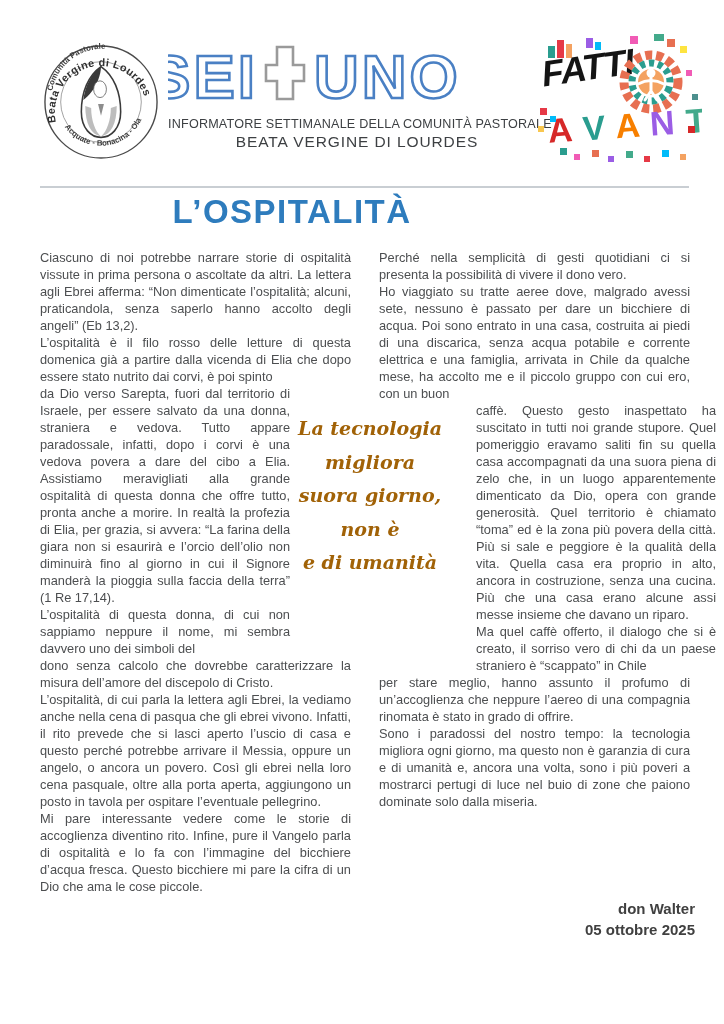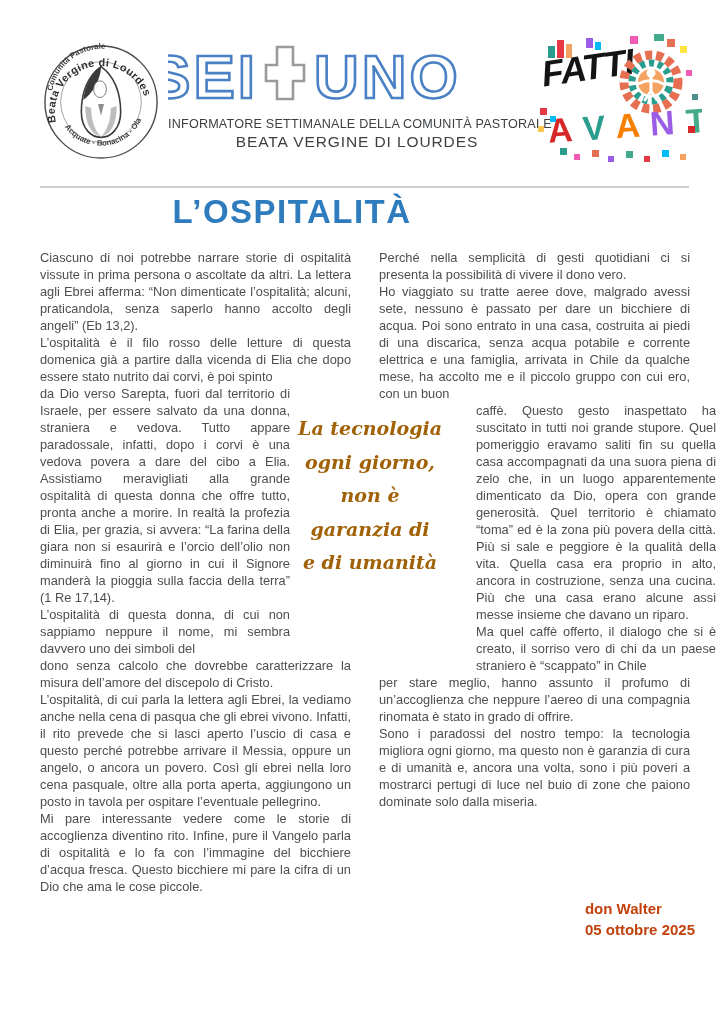--- a/index.html
+++ b/index.html
@@ -25,22 +25,22 @@
   .seg{margin:0;text-align:justify;white-space:pre-line;color:#4c4e50;
        font-size:12.8px;line-height:17px;}
   .seg.narrow-left{width:250px;}
   .seg.narrow-right{width:240px;margin-left:97px;}
 
   .pull-quote{position:absolute;left:284px;top:412px;width:172px;text-align:center;
        color:#a16207;font-family:"DejaVu Serif",serif;font-style:italic;font-weight:bold;
        font-size:19px;}
   .q-line{display:block;line-height:33.5px;}
 
-  .signature{position:absolute;right:29px;top:898px;text-align:left;
-       font-weight:bold;color:#c2410c;font-size:15px;line-height:21px;}
+  .signature{position:absolute;right:29px;top:898px;text-align:right;
+       font-weight:bold;color:#404040;font-size:15px;line-height:21px;}
 </style>
 </head>
 <body>
 
 <div class="page">
 
   <div class="seal">
     <svg viewBox="0 0 120 132" width="118" height="132">
       <circle cx="60" cy="66" r="57" fill="#ffffff" stroke="#4a4a4a" stroke-width="1.4"></circle>
       <circle cx="60" cy="66" r="41" fill="#ffffff" stroke="#8a8a8a" stroke-width="0.8"></circle>
@@ -156,23 +156,23 @@
 Ho viaggiato su tratte aeree dove, malgrado avessi sete, nessuno è passato per dare un bicchiere di acqua. Poi sono entrato in una casa, costruita ai piedi di una discarica, senza acqua potabile e corrente elettrica e una famiglia, arrivata in Chile da qualche mese, ha accolto me e il piccolo gruppo con cui ero, con un buon</p>
       <p class="seg narrow-right">caffè. Questo gesto inaspettato ha suscitato in tutti noi grande stupore. Quel pomeriggio eravamo saliti fin su quella casa accompagnati da una suora piena di zelo che, in un luogo apparentemente dimenticato da Dio, opera con grande generosità. Quel territorio è chiamato “toma” ed è la zona più povera della città. Più si sale e peggiore è la qualità della vita. Quella casa era proprio in alto, ancora in costruzione, senza una cucina. Più che una casa erano alcune assi messe insieme che davano un riparo.
 Ma quel caffè offerto, il dialogo che si è creato, il sorriso vero di chi da un paese straniero è “scappato” in Chile</p>
       <p class="seg">per stare meglio, hanno assunto il profumo di un’accoglienza che neppure l’aereo di una compagnia rinomata è stato in grado di offrire.
 Sono i paradossi del nostro tempo: la tecnologia migliora ogni giorno, ma questo non è garanzia di cura e di umanità e, ancora una volta, sono i più poveri a mostrarci pertugi di luce nel buio di zone che paiono dominate solo dalla miseria.</p>
     </div>
   </div>
 
   <div class="pull-quote">
     <span class="q-line">La tecnologia</span>
-    <span class="q-line">ogni giorno,</span>
+    <span class="q-line">migliora</span>
+    <span class="q-line">suora giorno,</span>
     <span class="q-line">non è</span>
-    <span class="q-line">garanzia di</span>
     <span class="q-line">e di umanità</span>
   </div>
 
   <div class="signature">
     <div>don Walter</div>
     <div>05 ottobre 2025</div>
   </div>
 
 </div>
 

